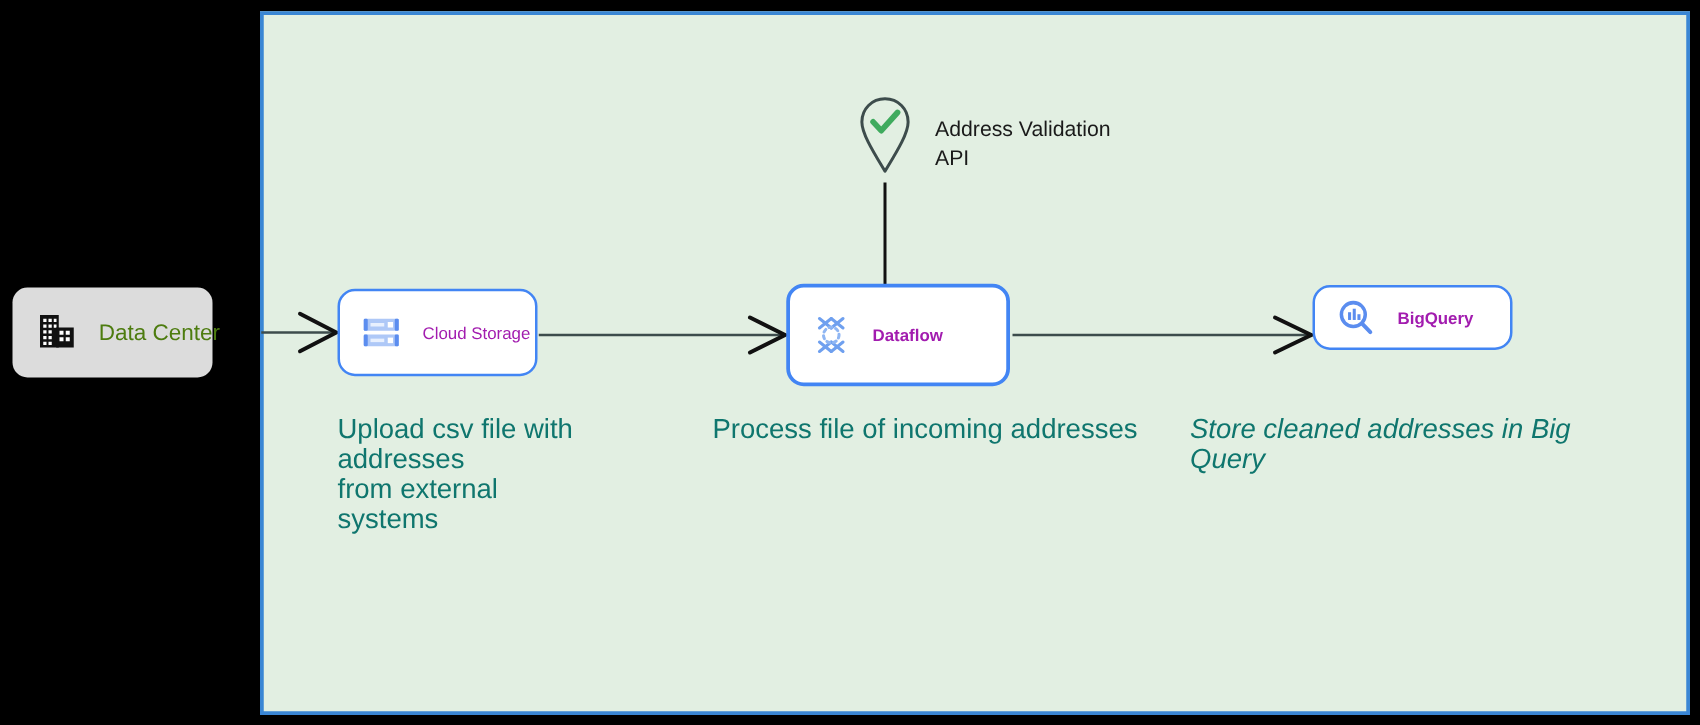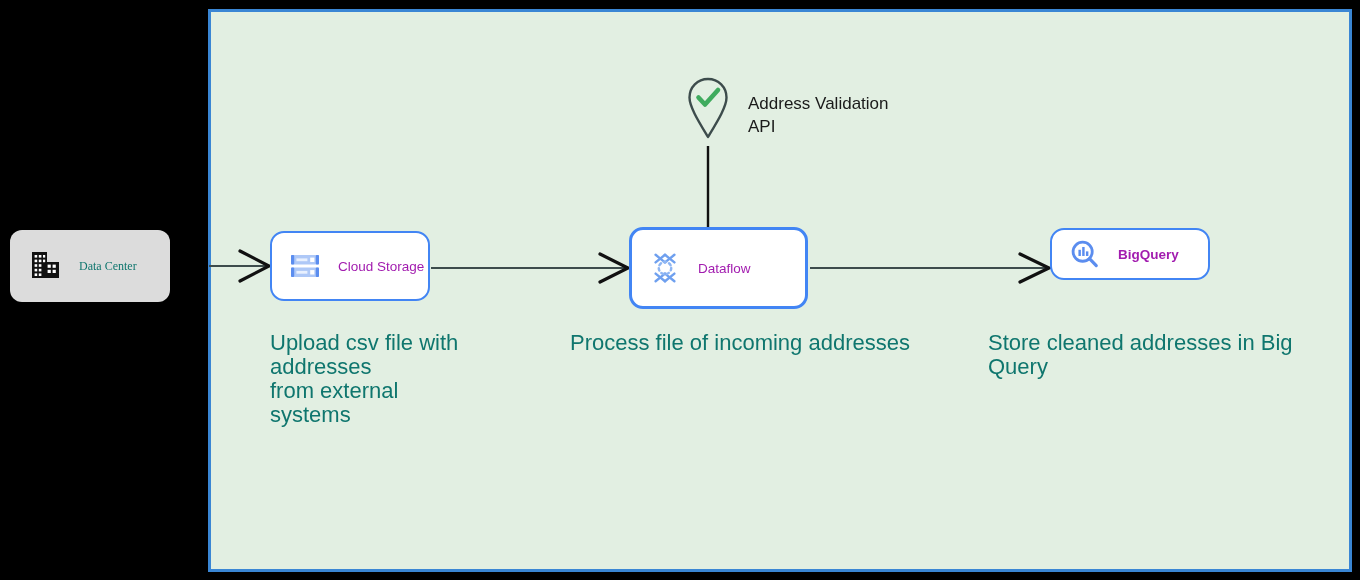--- a/index.html
+++ b/index.html
@@ -41,39 +41,39 @@
     box-sizing: border-box;
     padding-left: 20px;
   }
   #data-center-card .dc-icon {
     width: 32px;
     height: 32px;
     flex: 0 0 auto;
   }
   #data-center-card .dc-label {
     margin-left: 17px;
-    font-size: 12px;
-    color: #0f766e;
+    font-size: 18px;
+    color: #4d7c0f;
     white-space: nowrap;
-    font-family: Liberation Serif, serif;
   }
 
   
   .service-node {
     position: absolute;
     background: #ffffff;
     border: 2px solid #4285f4;
     border-radius: 14px;
     display: flex;
     align-items: center;
     box-sizing: border-box;
     padding-left: 18px;
   }
   .service-node.emphasis {
     border-width: 3px;
+    font-weight: bold;
   }
   .service-node .svc-icon {
     width: 30px;
     height: 32px;
     flex: 0 0 auto;
   }
   .service-node .svc-label {
     margin-left: 18px;
     font-size: 13.5px;
     color: #a21caf;
@@ -112,23 +112,24 @@
     top: 331px;
     width: 200px;
   }
   #caption-dataflow {
     left: 570px;
     top: 331px;
     width: 360px;
     text-align: left;
   }
   #caption-bigquery {
-    left: 988px;
+    left: 952px;
     top: 331px;
     width: 360px;
+    font-style: italic;
   }
 
   
   #address-validation-api {
     position: absolute;
     left: 686px;
     top: 76px;
     display: flex;
     align-items: center;
   }

